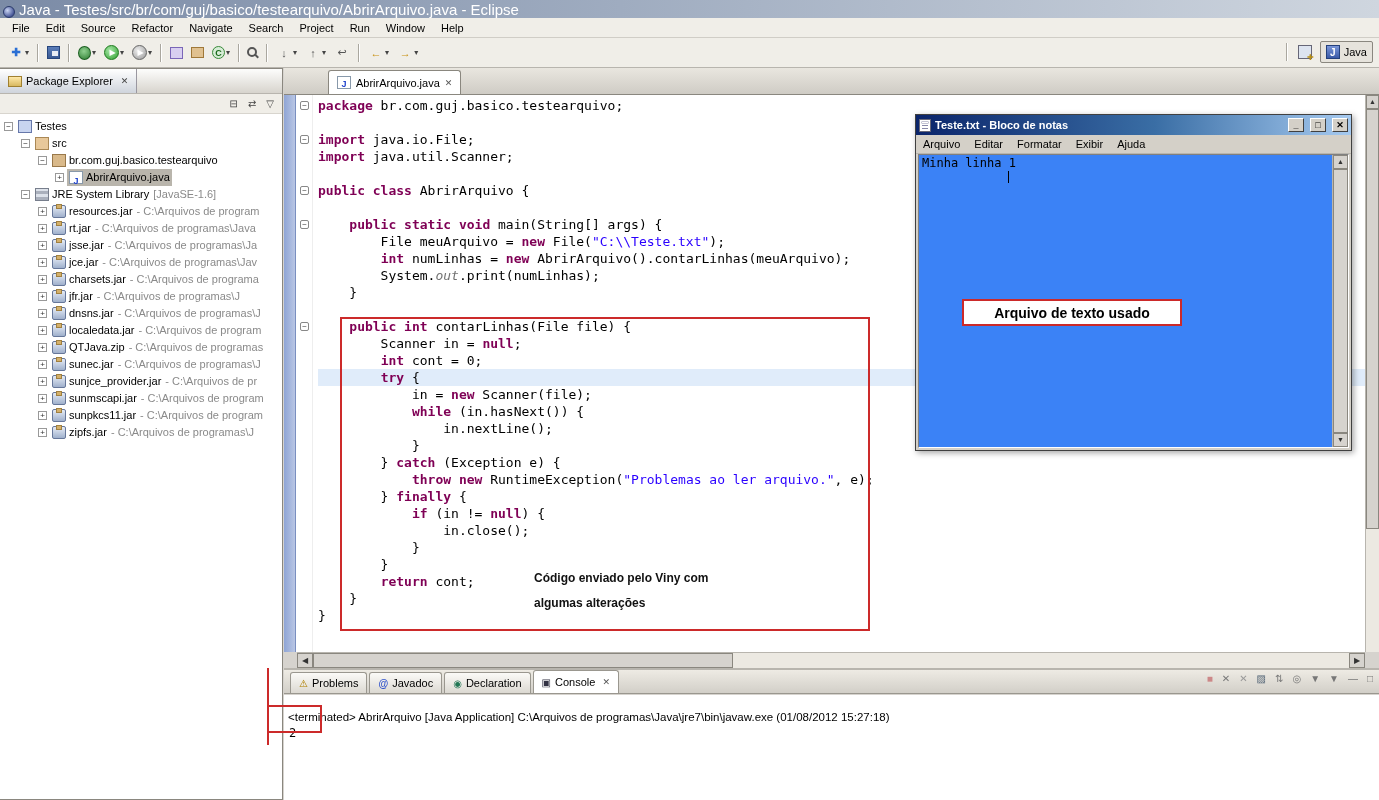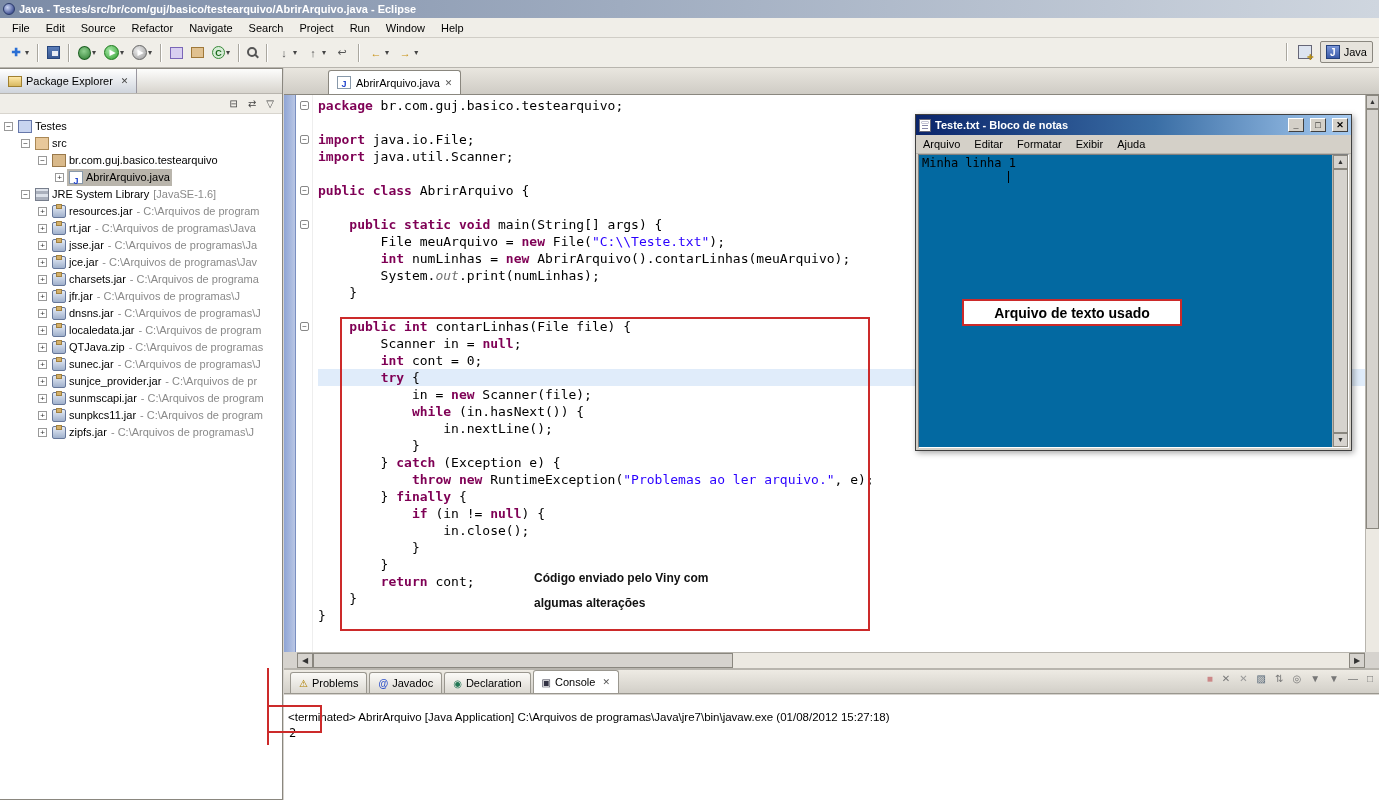--- a/index.html
+++ b/index.html
@@ -6,22 +6,22 @@
   html,body { background:#888; }
   #root {
     position:relative; width:1379px; height:800px; overflow:hidden;
     background:#d6d3ce; font-family:"Liberation Sans",sans-serif; color:#000;
   }
 
   
   #titlebar {
     position:absolute; left:0; top:0; width:1379px; height:18px;
     background:linear-gradient(90deg,#7b8ba6 0%,#9facc0 45%,#cfd6df 100%);
-    color:#fff; font-size:11px; font-weight:bold;
-    display:flex; align-items:center; padding-left:3px; gap:4px;
+    color:#fff; font-size:15px; font-weight:normal;
+    display:flex; align-items:flex-end; padding-left:3px; gap:4px;
   }
   .app-icon { width:12px; height:12px; border-radius:50%;
     background:radial-gradient(circle at 35% 35%, #c9d4f2, #4a5a9a 70%); border:1px solid #2a3a6a; }
   #menubar {
     position:absolute; left:0; top:18px; width:1379px; height:20px;
     background:#f0eee8; border-bottom:1px solid #d0cdc6;
     display:flex; align-items:center; font-size:11px; padding-left:4px;
   }
   .menu-item { padding:3px 8px; }
   #toolbar {
@@ -159,21 +159,21 @@
     display:flex; align-items:center; color:#fff; font-size:11px; font-weight:bold; padding:0 3px; gap:4px; }
   .np-icon { width:12px; height:13px; background:#fff; border:1px solid #667; position:relative; flex:none; }
   .np-icon::after { content:""; position:absolute; left:2px; top:2px; right:2px; height:1px;
     box-shadow:0 0 0 0.5px #88a, 0 3px 0 0 #88a, 0 6px 0 0 #88a; }
   #np-title-text { flex:1; white-space:nowrap; overflow:hidden; }
   .np-btn { width:16px; height:14px; background:#d4d0c8; border:1px solid; border-color:#fff #404040 #404040 #fff;
     color:#000; font-size:9px; line-height:12px; text-align:center; margin-left:2px; flex:none; }
   #np-menus { height:19px; background:#d4d0c8; display:flex; align-items:center; font-size:11px;
     border-bottom:1px solid #b8b5ae; }
   .np-menu { padding:2px 7px; }
-  #np-content { position:absolute; left:2px; top:39px; right:2px; bottom:2px; background:#0369a1;
+  #np-content { position:absolute; left:2px; top:39px; right:2px; bottom:2px; background:#3b82f6;
     border:1px solid; border-color:#808080 #fff #fff #808080; }
   #notepad-lines { padding:2px 0 0 3px; }
   .np-line { font-family:"DejaVu Sans Mono","Liberation Mono",monospace; font-size:12px; height:13px; line-height:13px; }
   #np-caret { position:absolute; left:89px; top:16px; width:1px; height:12px; background:#000; }
   #np-scroll { position:absolute; right:0; top:0; bottom:0; width:16px; background:#ece9e2; border-left:1px solid #b8b5ae; }
   #np-annotation { position:absolute; left:43px; top:144px; width:220px; height:27px;
     border:2px solid #cc2a2a; background:#fff; display:flex; align-items:center; justify-content:center;
     font-size:14px; font-weight:bold; color:#000; }
 
   

